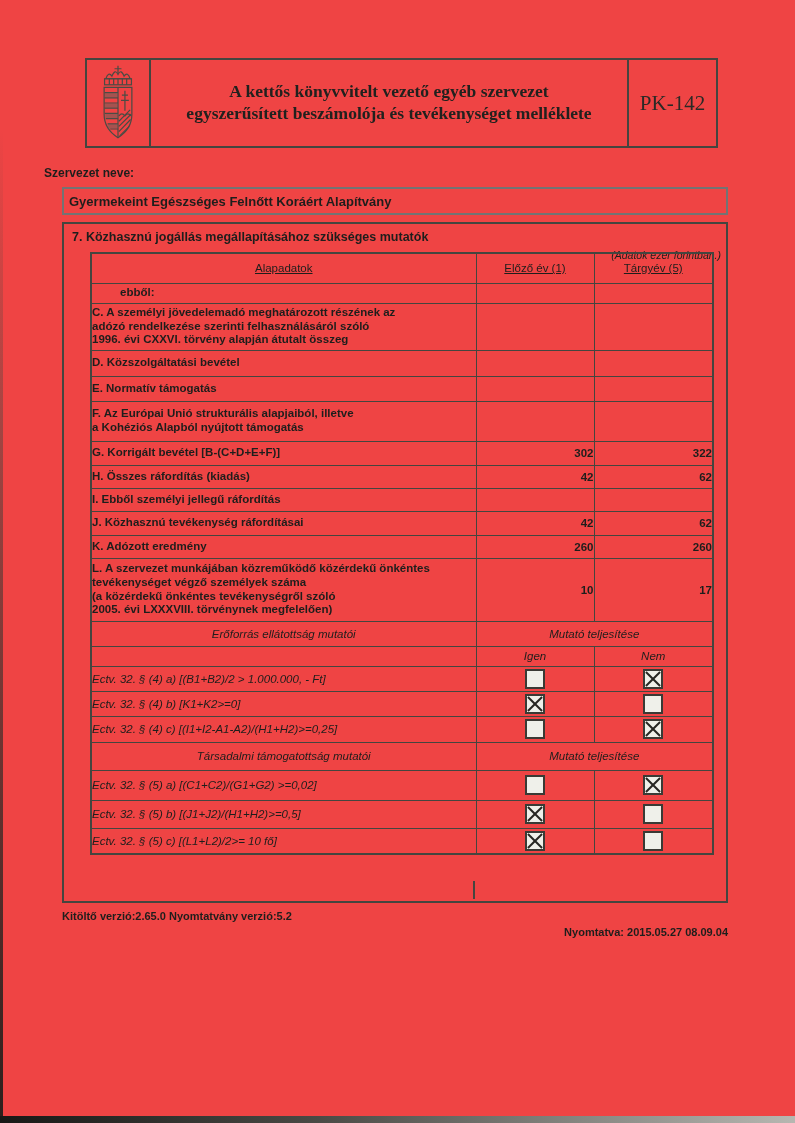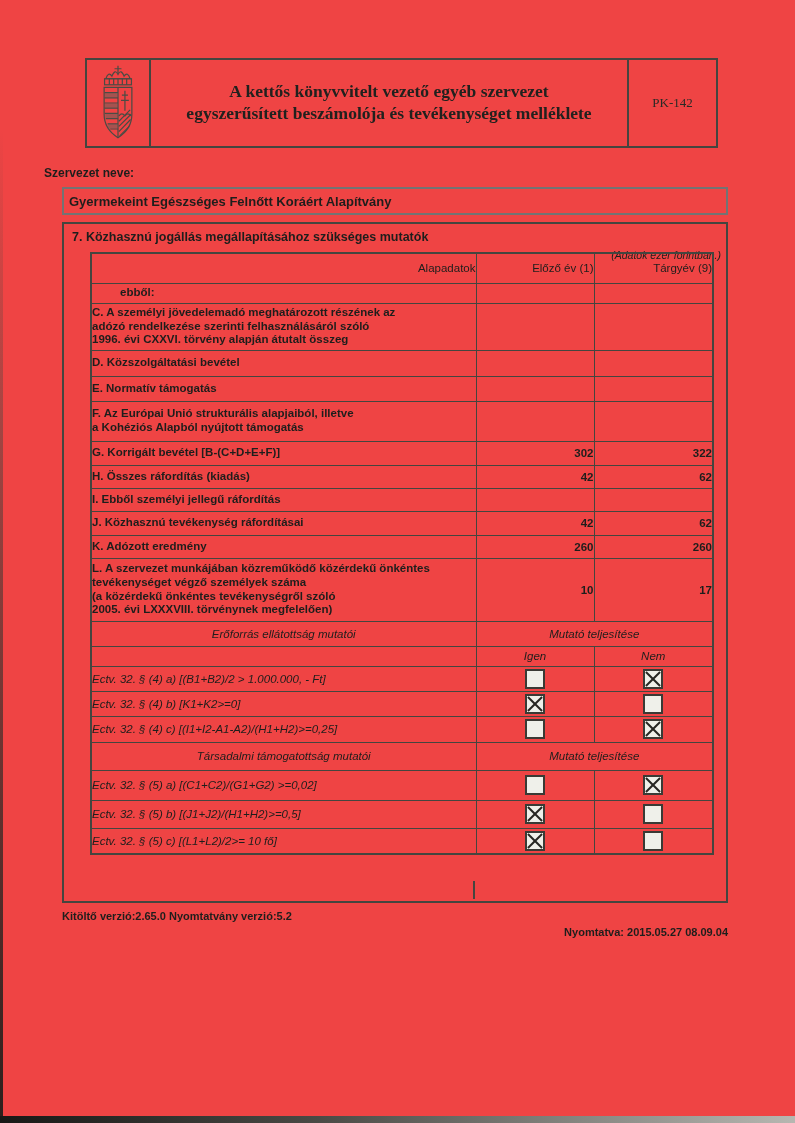--- a/index.html
+++ b/index.html
@@ -9,39 +9,39 @@
   
   .form-header{position:absolute;left:85px;top:58px;width:633px;height:90px;
                border:2px solid #45453f;box-sizing:border-box;display:flex;}
   .coa-cell{width:64px;border-right:2px solid #45453f;box-sizing:border-box;
             display:flex;align-items:center;justify-content:center;}
   .title-cell{flex:1;border-right:2px solid #45453f;box-sizing:border-box;
               display:flex;flex-direction:column;align-items:center;justify-content:center;padding:0 10px;}
   .form-title-line{font-family:"Liberation Serif",serif;font-weight:bold;font-size:17.5px;
                    line-height:1.24;text-align:center;color:#21211e;}
   .code-cell{width:87px;display:flex;align-items:center;justify-content:center;
-             font-family:"Liberation Serif",serif;font-size:13px;color:#2a2a26;}
+             font-family:"Liberation Serif",serif;font-size:21px;color:#2a2a26;}
 
   
   .org-label{position:absolute;left:44px;top:166px;font-size:12px;font-weight:bold;}
   .org-box{position:absolute;left:62px;top:187px;width:666px;height:28px;
            border:2px solid #737373;box-sizing:border-box;display:flex;align-items:center;
            padding-left:5px;font-size:13px;font-weight:bold;}
 
   
   .section7{position:absolute;left:62px;top:222px;width:666px;height:681px;
             border:2px solid #45453f;box-sizing:border-box;}
   .sec-title{position:absolute;left:8px;top:6px;font-size:12.5px;font-weight:bold;}
   .unit-note{position:absolute;right:5px;top:25px;font-size:10.5px;font-style:italic;}
 
   .main-table{position:absolute;left:26px;top:28px;border-collapse:collapse;table-layout:fixed;
               border:2px solid #45453f;}
   .main-table td{border:1.5px solid #45453f;padding:0;font-size:11.5px;vertical-align:middle;
                  box-sizing:border-box;overflow:hidden;}
-  .c-head{text-align:right;font-size:11.5px;}
+  .c-head{text-align:center;font-size:11.5px;text-decoration:underline;}
   .lbl{font-weight:bold;padding:2px 4px 2px 7px;white-space:pre-line;line-height:1.2;}
   .lbl.indent{padding-left:28px;}
   .vtop{vertical-align:top;}
   .num{font-weight:bold;text-align:right;vertical-align:bottom;padding:0 2px 3px 0;font-size:12px;}
   .num.mid{vertical-align:middle;}
   .sec-hdr{font-style:italic;text-align:center;font-size:12px;}
   .yn{font-style:italic;text-align:center;font-size:11.5px;}
   .ectv{font-style:italic;padding-left:13px;font-size:11.5px;}
   .cb-cell{text-align:center;vertical-align:middle;}
   .checkbox{display:inline-block;width:16px;height:16px;border:2px solid #3a3a35;
@@ -109,21 +109,21 @@
     <table class="main-table">
       <colgroup>
           <col style="width:385px">
           <col style="width:118px">
           <col style="width:119px">
         </colgroup>
       <tbody>
           <tr style="height:30px">
         <td class="c-head">Alapadatok</td>
         <td class="c-head">Előző év (1)</td>
-        <td class="c-head">Tárgyév (9)</td>
+        <td class="c-head">Tárgyév (5)</td>
       </tr>
       <tr style="height:20px">
         <td class="lbl indent">ebből:</td>
         <td class="num"></td>
         <td class="num"></td>
       </tr>
       <tr style="height:47px">
         <td class="lbl vtop">C. A személyi jövedelemadó meghatározott részének az
 adózó rendelkezése szerinti felhasználásáról szóló
 1996. évi CXXVI. törvény alapján átutalt összeg</td>

